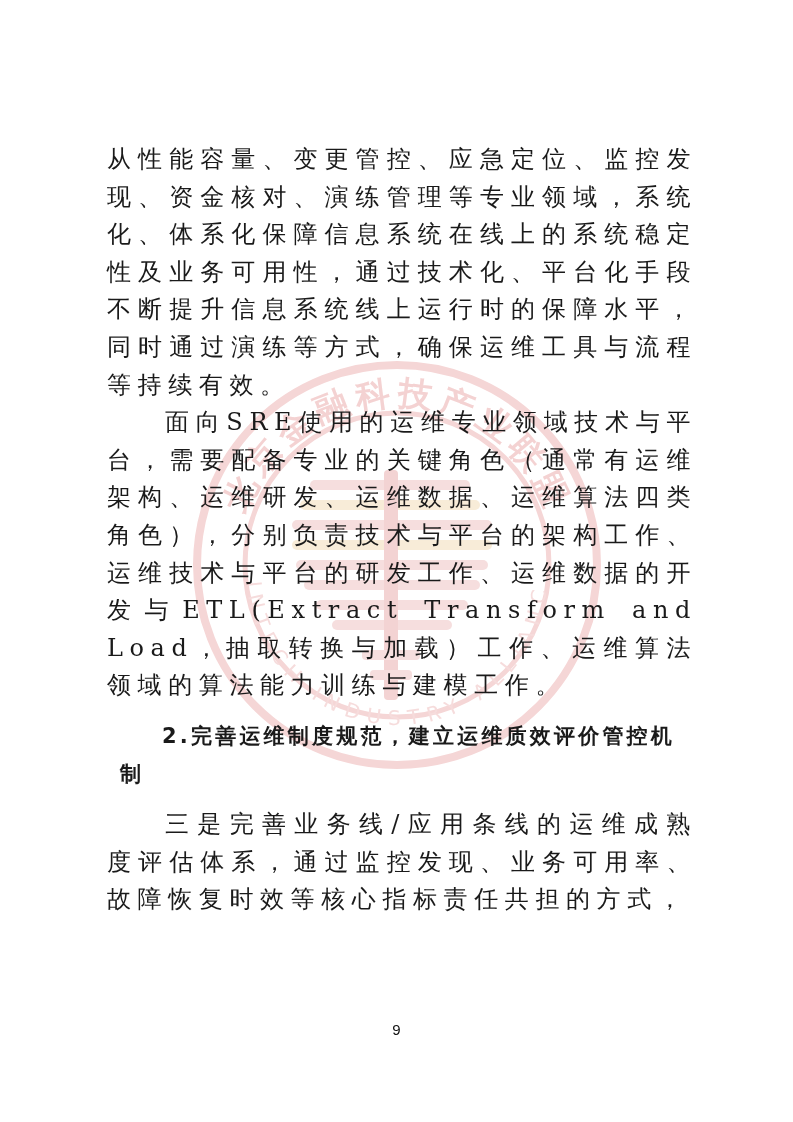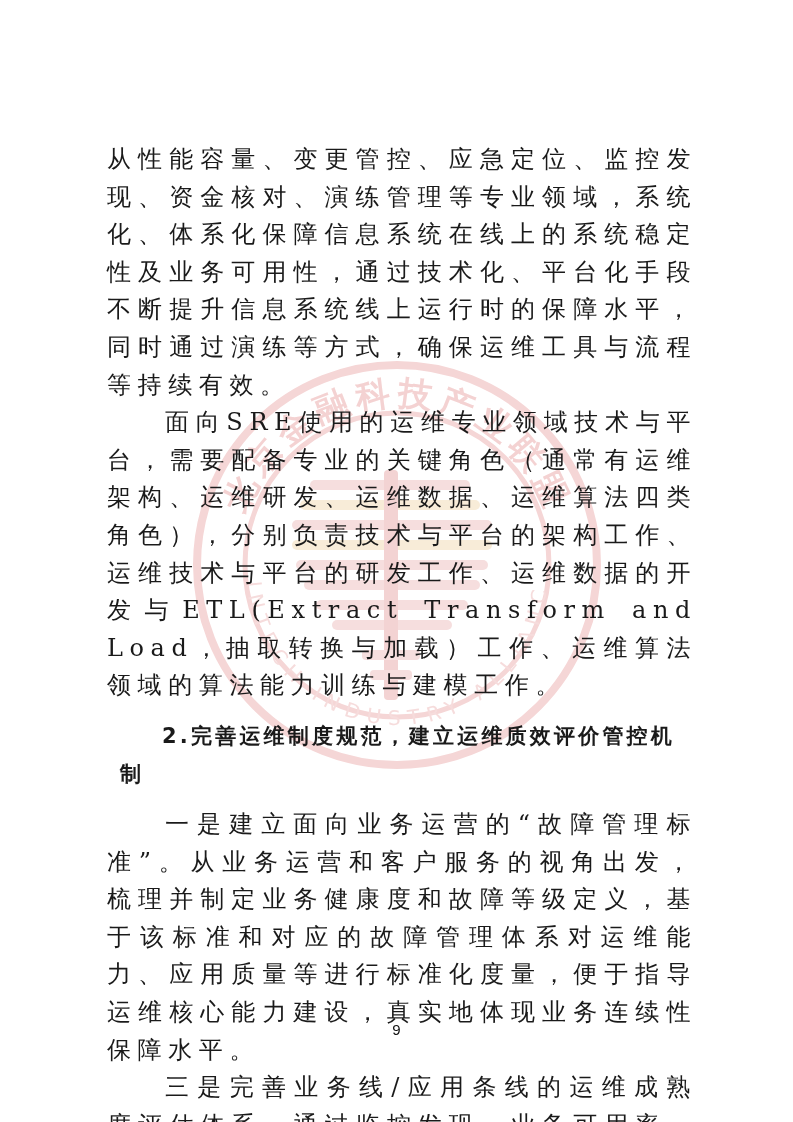--- a/index.html
+++ b/index.html
@@ -96,18 +96,17 @@
       <rect x="192" y="110" width="14" height="230" rx="4" fill="#f3d3d3"></rect>
       <rect x="170" y="290" width="58" height="10" rx="4"></rect>
       <rect x="178" y="310" width="42" height="10" rx="4"></rect>
     </g>
   </svg>
 
   <div class="content">
     <p class="para">从性能容量、变更管控、应急定位、监控发现、资金核对、演练管理等专业领域，系统化、体系化保障信息系统在线上的系统稳定性及业务可用性，通过技术化、平台化手段不断提升信息系统线上运行时的保障水平，同时通过演练等方式，确保运维工具与流程等持续有效。</p>
     <p class="para indent">面向SRE使用的运维专业领域技术与平台，需要配备专业的关键角色（通常有运维架构、运维研发、运维数据、运维算法四类角色），分别负责技术与平台的架构工作、运维技术与平台的研发工作、运维数据的开发与ETL(Extract Transform and Load，抽取转换与加载）工作、运维算法领域的算法能力训练与建模工作。</p>
     <p class="heading">2.完善运维制度规范，建立运维质效评价管控机制</p>
-    <p class="para indent">一是建立面向业务运营的“故障管理标准”。从业务运营和客户服务的视角出发，梳理并制定业务健康度和故障等级定义，基于该标准和对应的故障管理体系对运维能力、应用质量等进行标准化度量，便于指导运维核心能力建设，真实地体现业务连续性保障水平。</p>
     <p class="para indent">三是完善业务线/应用条线的运维成熟度评估体系，通过监控发现、业务可用率、故障恢复时效等核心指标责任共担的方式，</p>
   </div>
 
   <div class="page-number">9</div>
 </div>
 
 </body></html>

